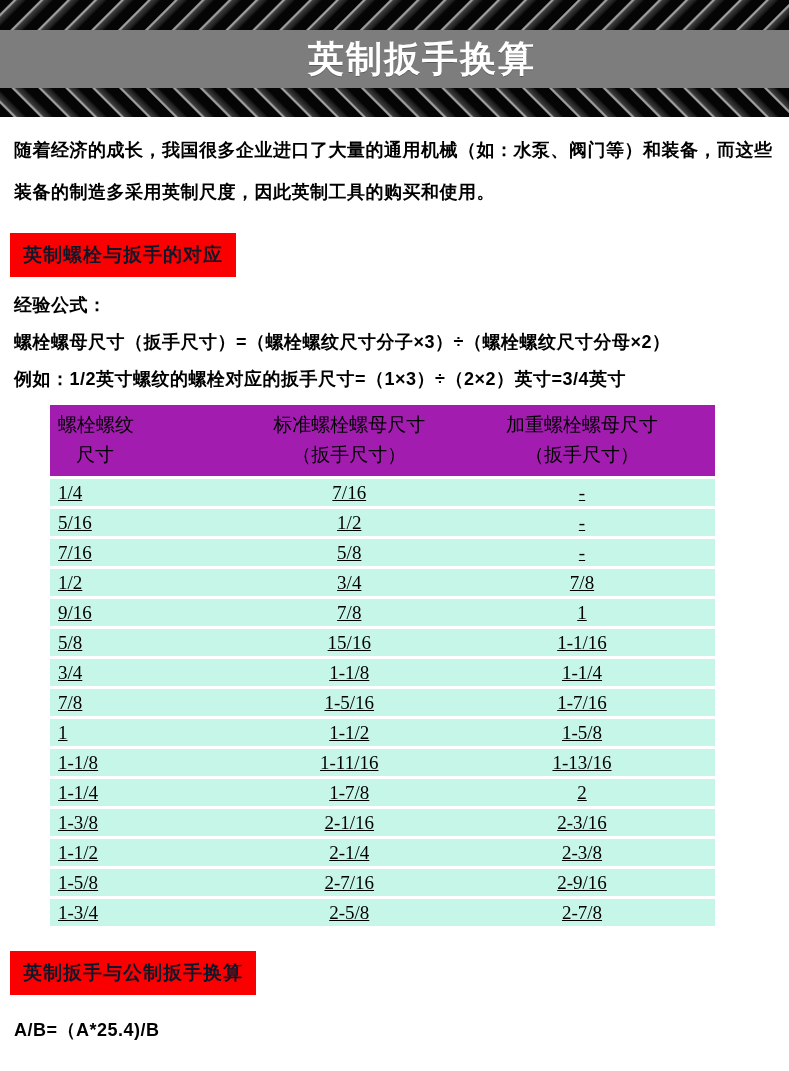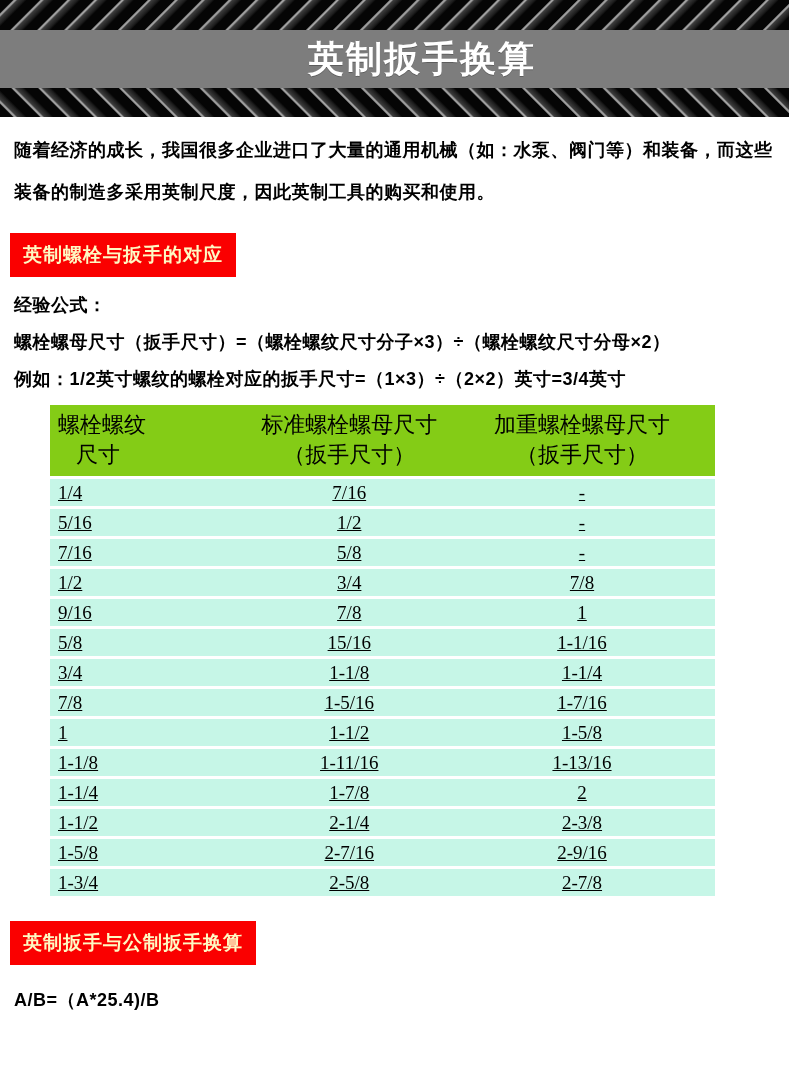--- a/index.html
+++ b/index.html
@@ -52,21 +52,21 @@
     font-size: 18px;
     font-weight: 700;
     line-height: 42px;
     letter-spacing: 0.5px;
   }
 
   
   .badge {
     display: inline-block;
     background: #fa0000;
-    color: #fef9c3;
+    color: #0f172a;
     font-size: 19px;
     font-weight: 700;
     padding: 9px 13px;
     margin-left: 10px;
     letter-spacing: 1px;
   }
   .badge1 { margin-top: 20px; }
   .badge2 { margin-top: 22px; }
 
   
@@ -87,23 +87,23 @@
 
   
   table.conv {
     margin: 4px 0 0 50px;
     width: 665px;
     border-collapse: separate;
     border-spacing: 0 3px;
     font-family: "Liberation Serif", serif;
   }
   table.conv th {
-    background: #84cc16;
+    background: #a21caf;
     font-weight: 400;
-    font-size: 22px;
+    font-size: 19px;
     padding: 5px 0 6px 0;
     line-height: 30px;
     vertical-align: middle;
   }
   table.conv th.c1 { width: 30%; text-align: left; padding-left: 8px; }
   table.conv th.c2 { width: 30%; text-align: center; }
   table.conv th.c3 { width: 40%; text-align: center; }
   table.conv th .h-line2-indent { padding-left: 18px; }
   table.conv td {
     background: #c6f6e7;
@@ -206,20 +206,25 @@
       <td class="c1">1-1/8</td>
       <td class="c2">1-11/16</td>
       <td class="c3">1-13/16</td>
     </tr>
     <tr>
       <td class="c1">1-1/4</td>
       <td class="c2">1-7/8</td>
       <td class="c3">2</td>
     </tr>
     <tr>
+      <td class="c1">1-3/8</td>
+      <td class="c2">2-1/16</td>
+      <td class="c3">2-3/16</td>
+    </tr>
+    <tr>
       <td class="c1">1-1/2</td>
       <td class="c2">2-1/4</td>
       <td class="c3">2-3/8</td>
     </tr>
     <tr>
       <td class="c1">1-5/8</td>
       <td class="c2">2-7/16</td>
       <td class="c3">2-9/16</td>
     </tr>
     <tr>

